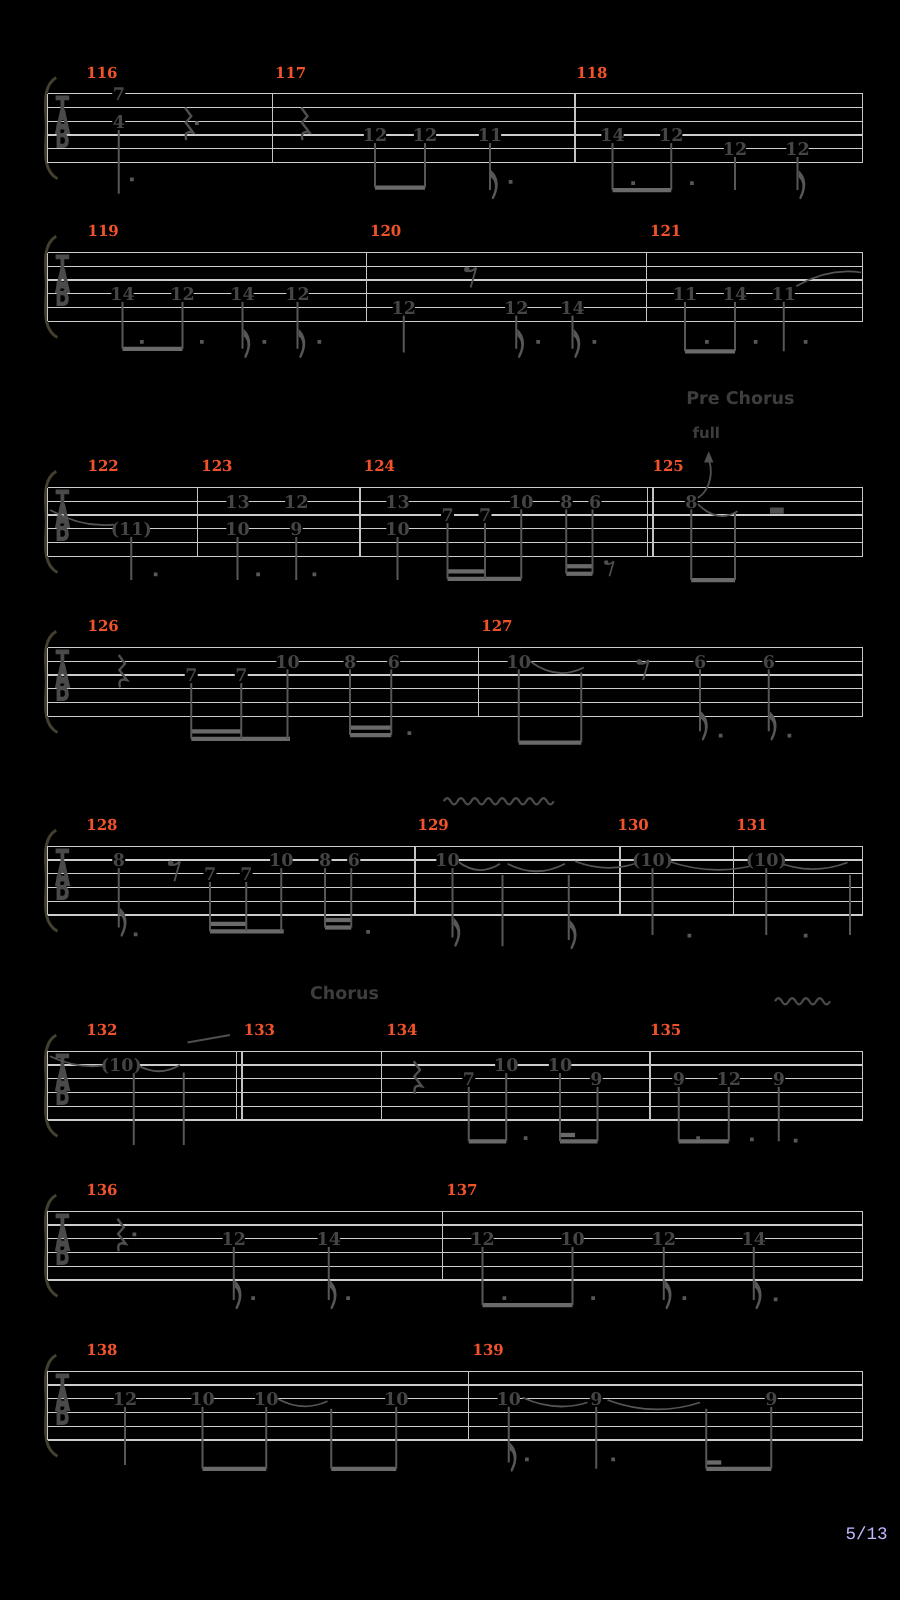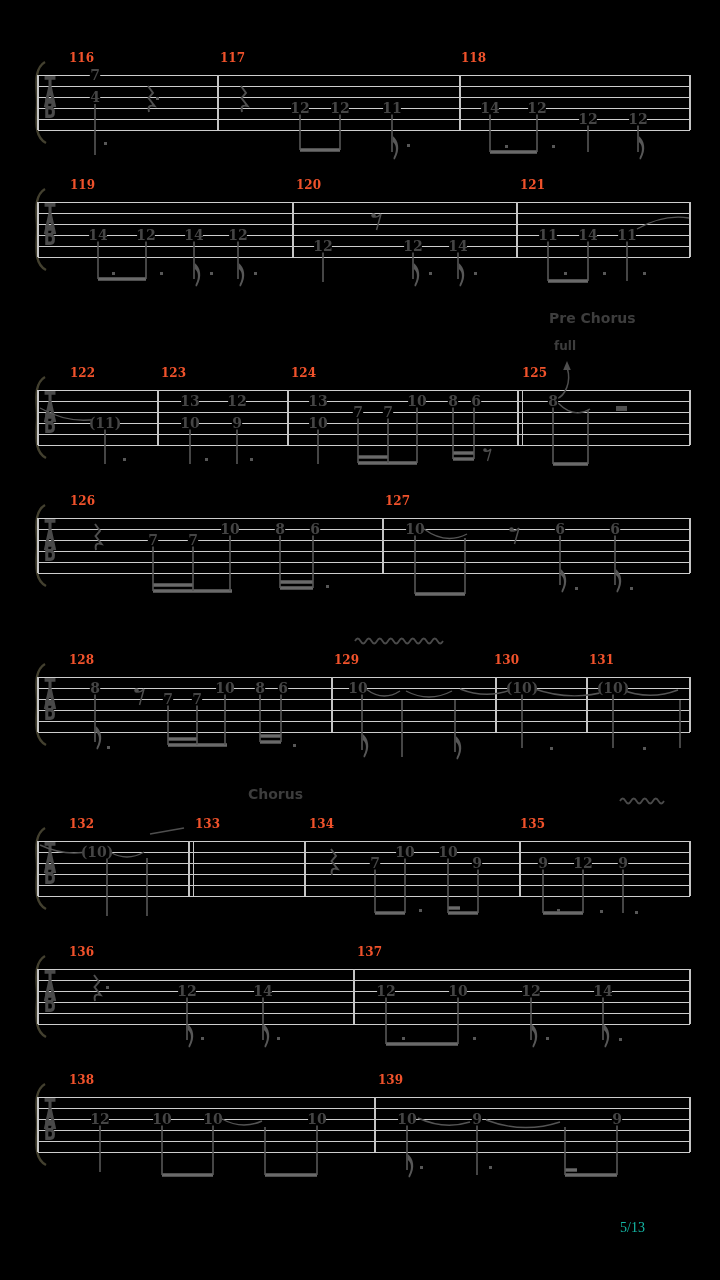--- a/index.html
+++ b/index.html
@@ -1,20 +1,20 @@
 <!DOCTYPE html>
 <html><head>
 <meta charset="utf-8">
 <style>
   html,body{margin:0;padding:0;width:720px;height:1280px;background:#000;overflow:hidden;}
   .page{position:absolute;inset:0;width:720px;height:1280px;background:#000;}
   #score-svg{position:absolute;left:0;top:0;}
   .page-indicator{
-    position:absolute;left:620px;top:1220px;width:90px;text-align:left;
-    font-family:Liberation Serif, serif;font-size:14px;color:#14b8a6;
+    position:absolute;left:620px;top:1220px;width:90px;text-align:right;
+    font-family:Liberation Mono, monospace;font-size:14px;color:#c4b5fd;
   }
 </style>
 </head>
 <body>
 
 <div class="page">
   <svg id="score-svg" width="720" height="1280" viewBox="0 0 720 1280">
       <path d="M45,62 C33,69 37,87 37,102 C37,118 33,136 46,143" stroke="#43402f" stroke-width="2.4" fill="none"></path>
       <line x1="38" y1="75" x2="690" y2="75" stroke="#cdcdcd" stroke-width="1" shape-rendering="crispEdges"></line>
       <line x1="38" y1="86" x2="690" y2="86" stroke="#cdcdcd" stroke-width="1" shape-rendering="crispEdges"></line>

